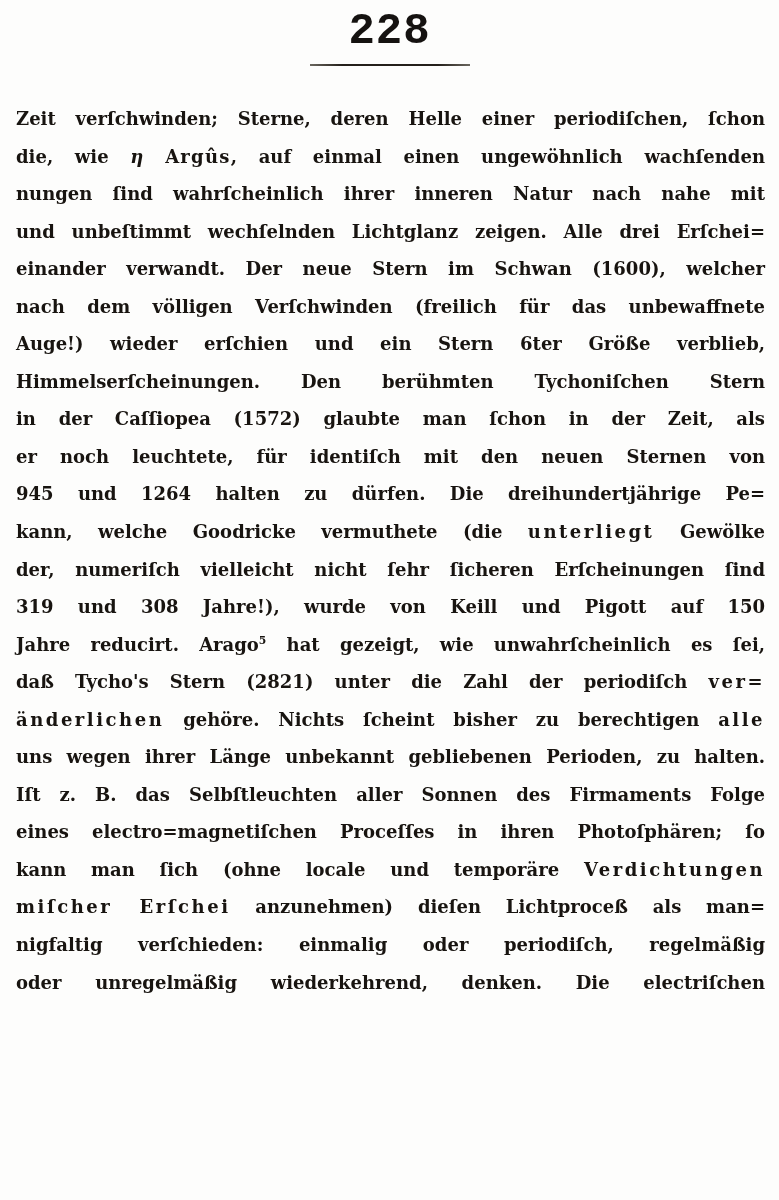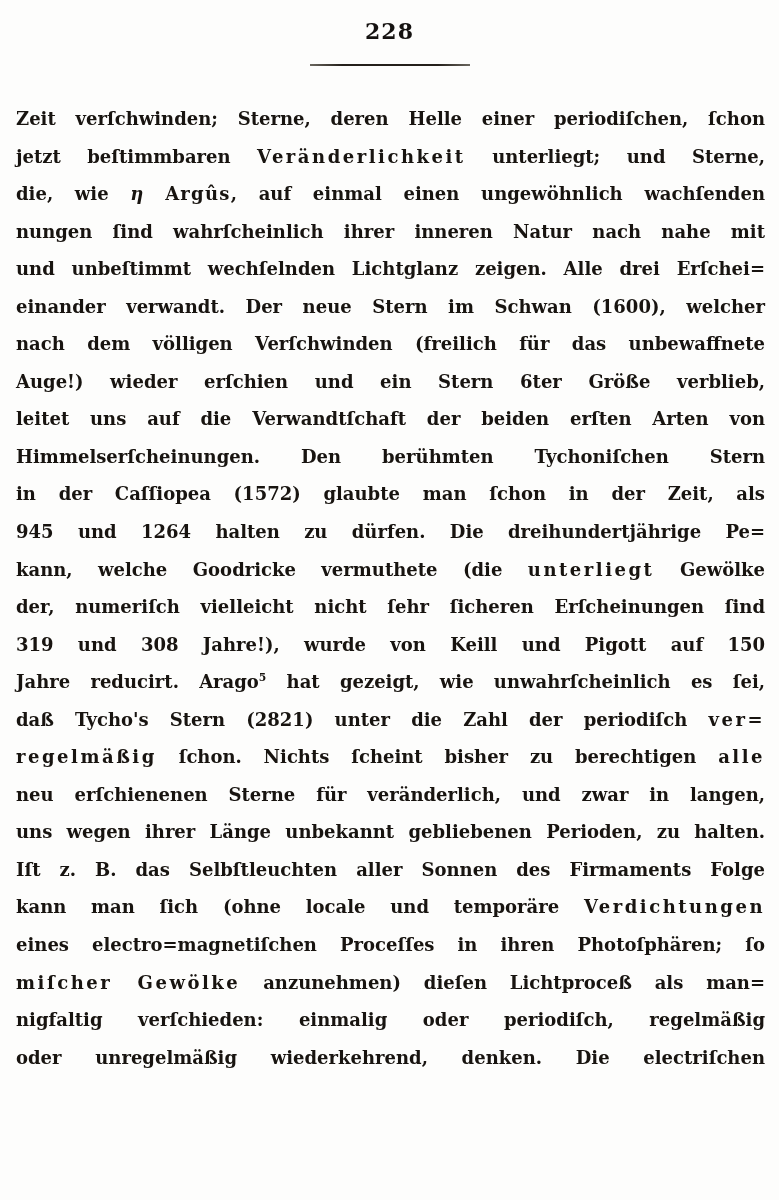--- a/index.html
+++ b/index.html
@@ -18,25 +18,26 @@
     height: 1200px;
     background: #fdfdfc;
     font-family: "DejaVu Serif", "Liberation Serif", serif;
     color: #181410;
   }
   .page-header {
     padding-top: 10px;
     text-align: center;
   }
   .page-number {
-    font-size: 22px;
+    font-size: 44px;
     line-height: 42px;
     font-weight: bold;
     letter-spacing: 1px;
     color: #151210;
+    font-family: Liberation Mono, monospace;
   }
   .header-rule {
     width: 160px;
     height: 2px;
     margin: 12px auto 0 auto;
     background: linear-gradient(to right, #6b675f, #24201b 20%, #24201b 80%, #6b675f);
     border: none;
   }
   .text-block {
     margin: 34px 14px 0 16px;
@@ -71,39 +72,37 @@
 <body>
 
 <div class="page">
   <header class="page-header">
     <div class="page-number">228</div>
     <div class="header-rule"></div>
   </header>
 
   <main class="text-block">
       <div class="line"><span class="seg plain">Zeit verſchwinden; Sterne, deren Helle einer periodiſchen, ſchon</span></div>
-      <div class="line"><span class="seg plain">jetzt beſtimmbaren </span><span class="seg spaced">Veränderlichkeit</span><span class="seg plain"> unterliegt; und Sterne,</span></div>
       <div class="line"><span class="seg plain">die, wie </span><span class="seg greek">η</span><span class="seg plain"> </span><span class="seg latin">Argûs</span><span class="seg plain">, auf einmal einen ungewöhnlich wachſenden</span></div>
       <div class="line"><span class="seg plain">nungen ſind wahrſcheinlich ihrer inneren Natur nach nahe mit</span></div>
       <div class="line"><span class="seg plain">und unbeſtimmt wechſelnden Lichtglanz zeigen. Alle drei Erſchei=</span></div>
       <div class="line"><span class="seg plain">einander verwandt. Der neue Stern im Schwan (1600), welcher</span></div>
       <div class="line"><span class="seg plain">nach dem völligen Verſchwinden (freilich für das unbewaffnete</span></div>
       <div class="line"><span class="seg plain">Auge!) wieder erſchien und ein Stern 6ter Größe verblieb,</span></div>
-      <div class="line"><span class="seg plain">leitet uns auf die Verwandtſchaft der beiden erſten Arten von</span></div>
       <div class="line"><span class="seg plain">Himmelserſcheinungen. Den berühmten Tychoniſchen Stern</span></div>
       <div class="line"><span class="seg plain">in der Caſſiopea (1572) glaubte man ſchon in der Zeit, als</span></div>
+      <div class="line"><span class="seg plain">er noch leuchtete, für identiſch mit den neuen Sternen von</span></div>
       <div class="line"><span class="seg plain">945 und 1264 halten zu dürfen. Die dreihundertjährige Pe=</span></div>
       <div class="line"><span class="seg plain">kann, welche Goodricke vermuthete (die </span><span class="seg spaced">unterliegt</span><span class="seg plain"> Gewölke</span></div>
       <div class="line"><span class="seg plain">der, numeriſch vielleicht nicht ſehr ſicheren Erſcheinungen ſind</span></div>
       <div class="line"><span class="seg plain">319 und 308 Jahre!), wurde von Keill und Pigott auf 150</span></div>
       <div class="line"><span class="seg plain">Jahre reducirt. Arago</span><span class="seg sup">5</span><span class="seg plain"> hat gezeigt, wie unwahrſcheinlich es ſei,</span></div>
       <div class="line"><span class="seg plain">daß Tycho's Stern (2821) unter die Zahl der periodiſch </span><span class="seg spaced">ver=</span></div>
-      <div class="line"><span class="seg spaced">regelmäßig</span><span class="seg plain"> ſchon. Nichts ſcheint bisher zu berechtigen </span><span class="seg spaced">alle</span></div>
-      <div class="line"><span class="seg plain">neu erſchienenen Sterne für veränderlich, und zwar in langen,</span></div>
+      <div class="line"><span class="seg spaced">änderlichen</span><span class="seg plain"> gehöre. Nichts ſcheint bisher zu berechtigen </span><span class="seg spaced">alle</span></div>
       <div class="line"><span class="seg plain">uns wegen ihrer Länge unbekannt gebliebenen Perioden, zu halten.</span></div>
       <div class="line"><span class="seg plain">Iſt z. B. das Selbſtleuchten aller Sonnen des Firmaments Folge</span></div>
+      <div class="line"><span class="seg plain">eines electro=magnetiſchen Proceſſes in ihren Photoſphären; ſo</span></div>
       <div class="line"><span class="seg plain">kann man ſich (ohne locale und temporäre </span><span class="seg spaced">Verdichtungen</span></div>
-      <div class="line"><span class="seg plain">eines electro=magnetiſchen Proceſſes in ihren Photoſphären; ſo</span></div>
-      <div class="line"><span class="seg spaced">miſcher Gewölke</span><span class="seg plain"> anzunehmen) dieſen Lichtproceß als man=</span></div>
+      <div class="line"><span class="seg spaced">miſcher Erſchei</span><span class="seg plain"> anzunehmen) dieſen Lichtproceß als man=</span></div>
       <div class="line"><span class="seg plain">nigfaltig verſchieden: einmalig oder periodiſch, regelmäßig</span></div>
       <div class="line"><span class="seg plain">oder unregelmäßig wiederkehrend, denken. Die electriſchen</span></div>
     </main>
 </div>
 
 </body></html>

